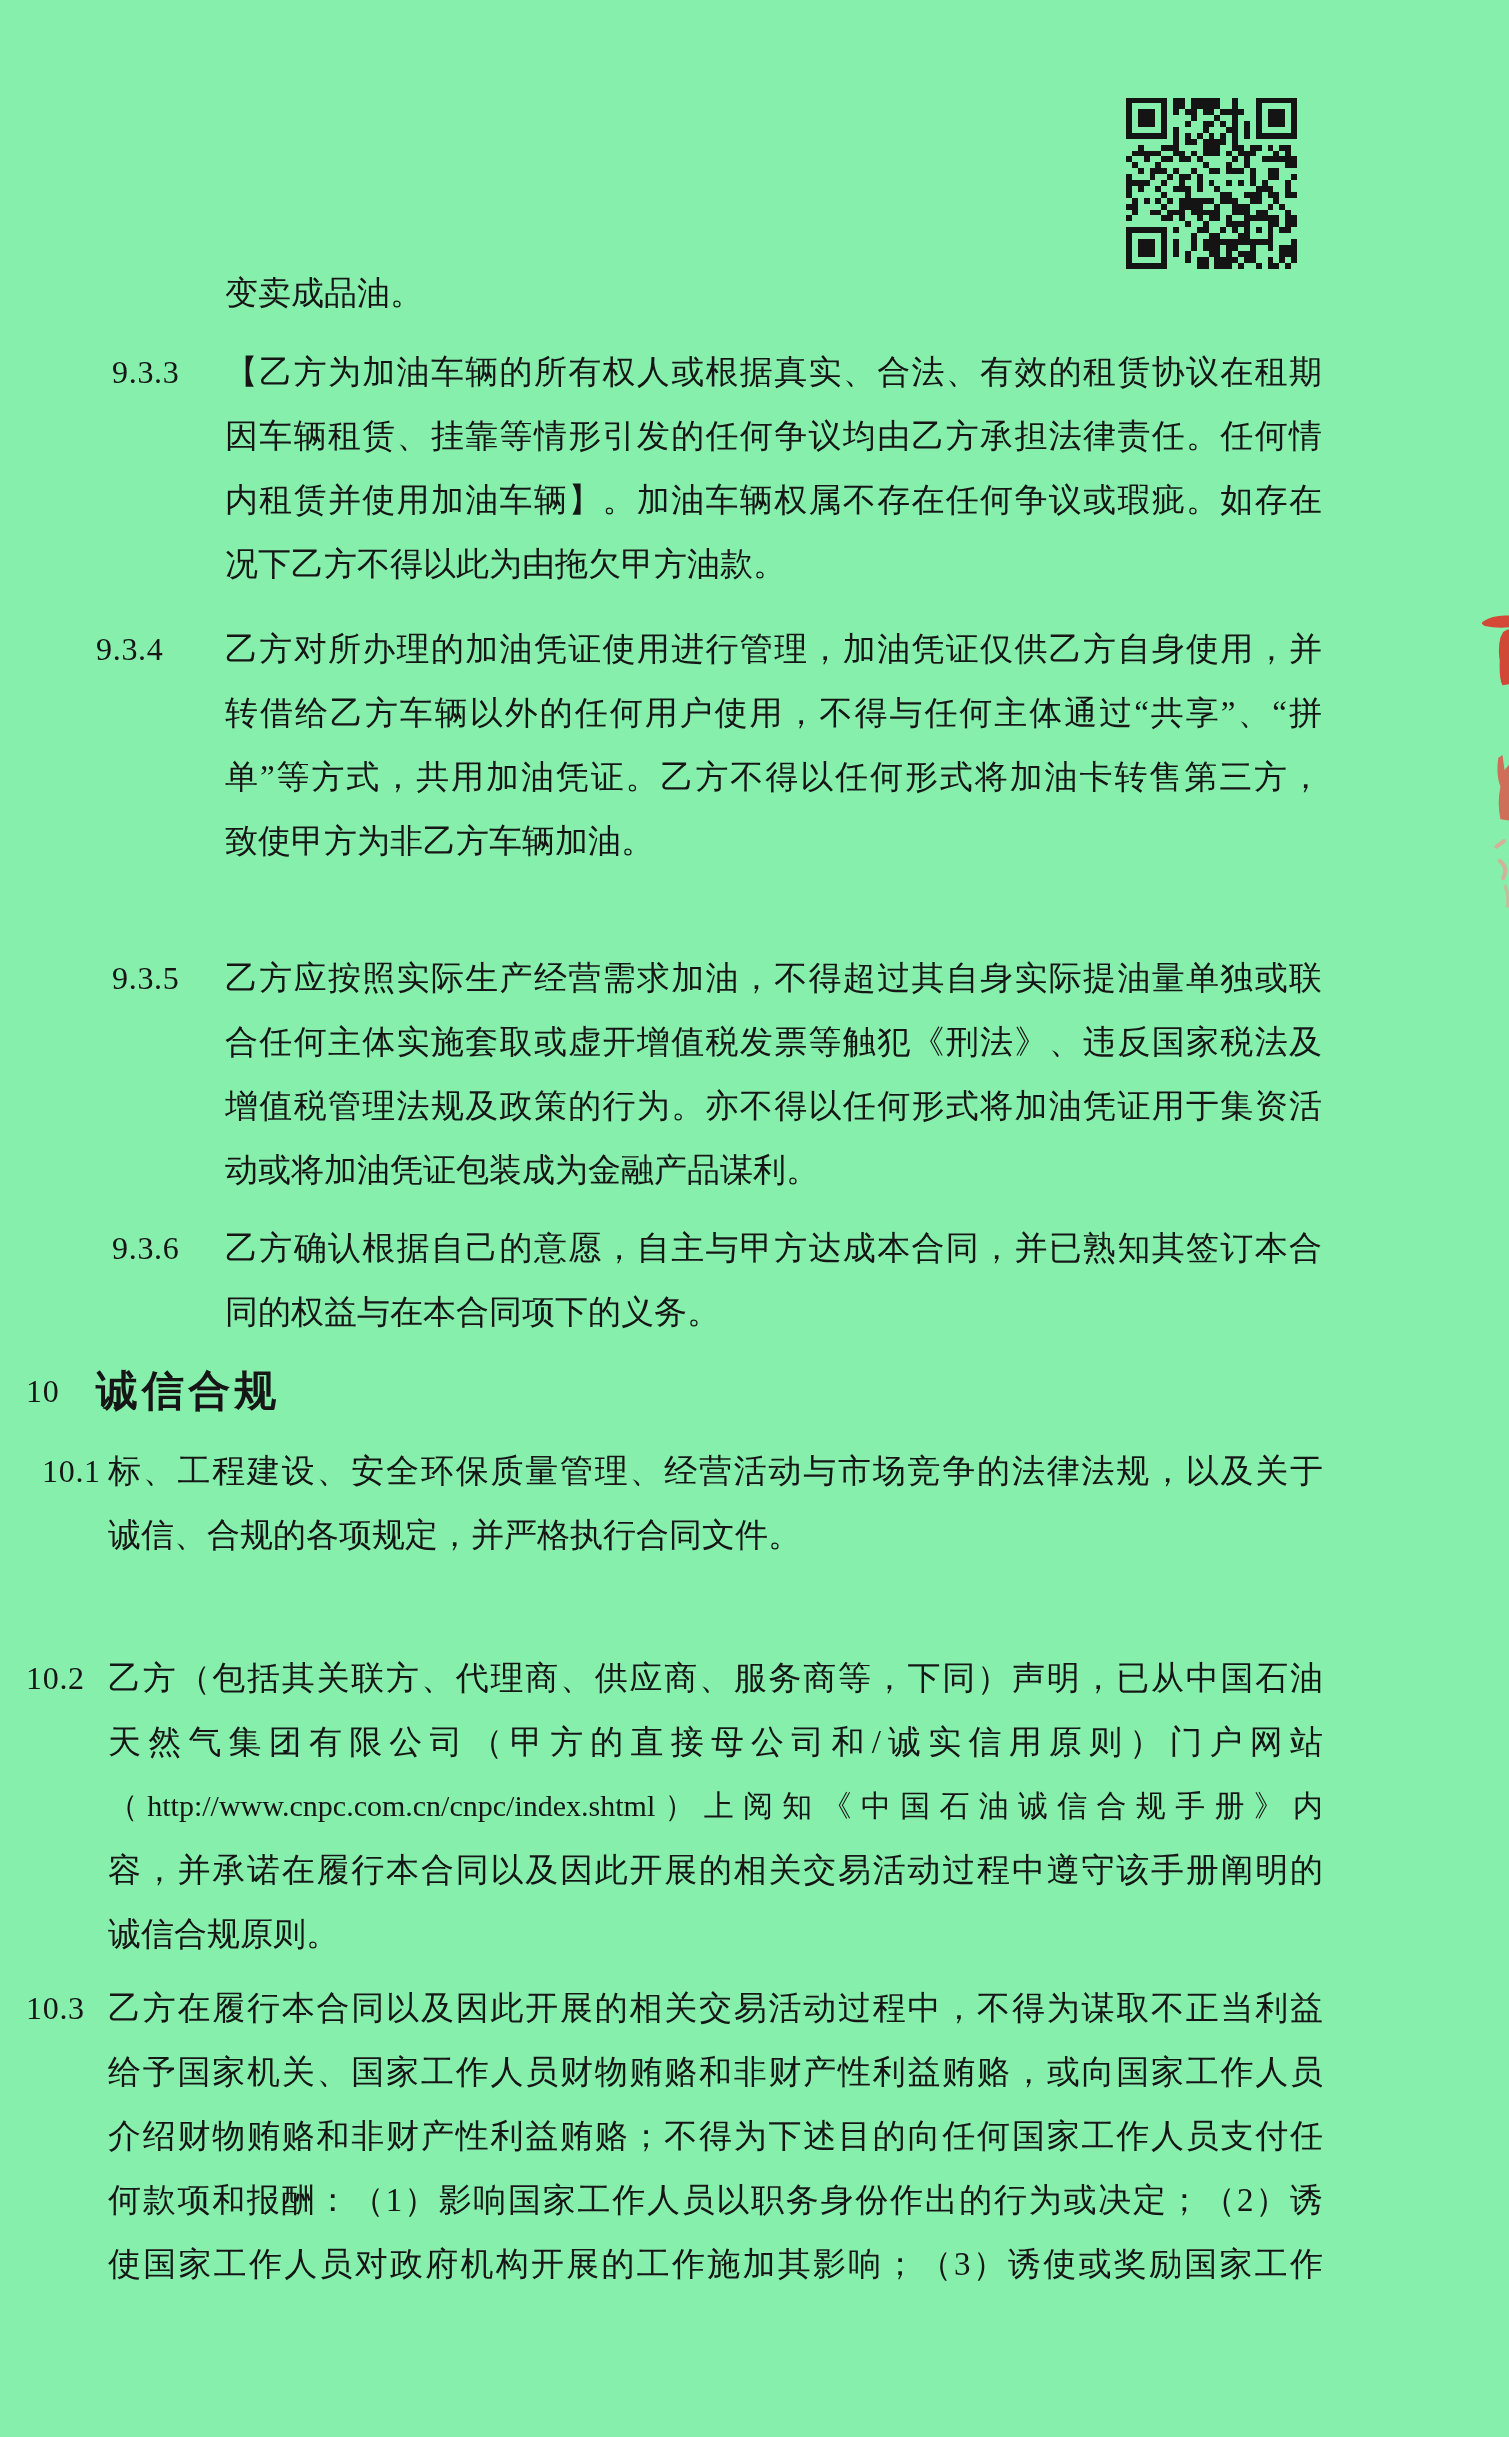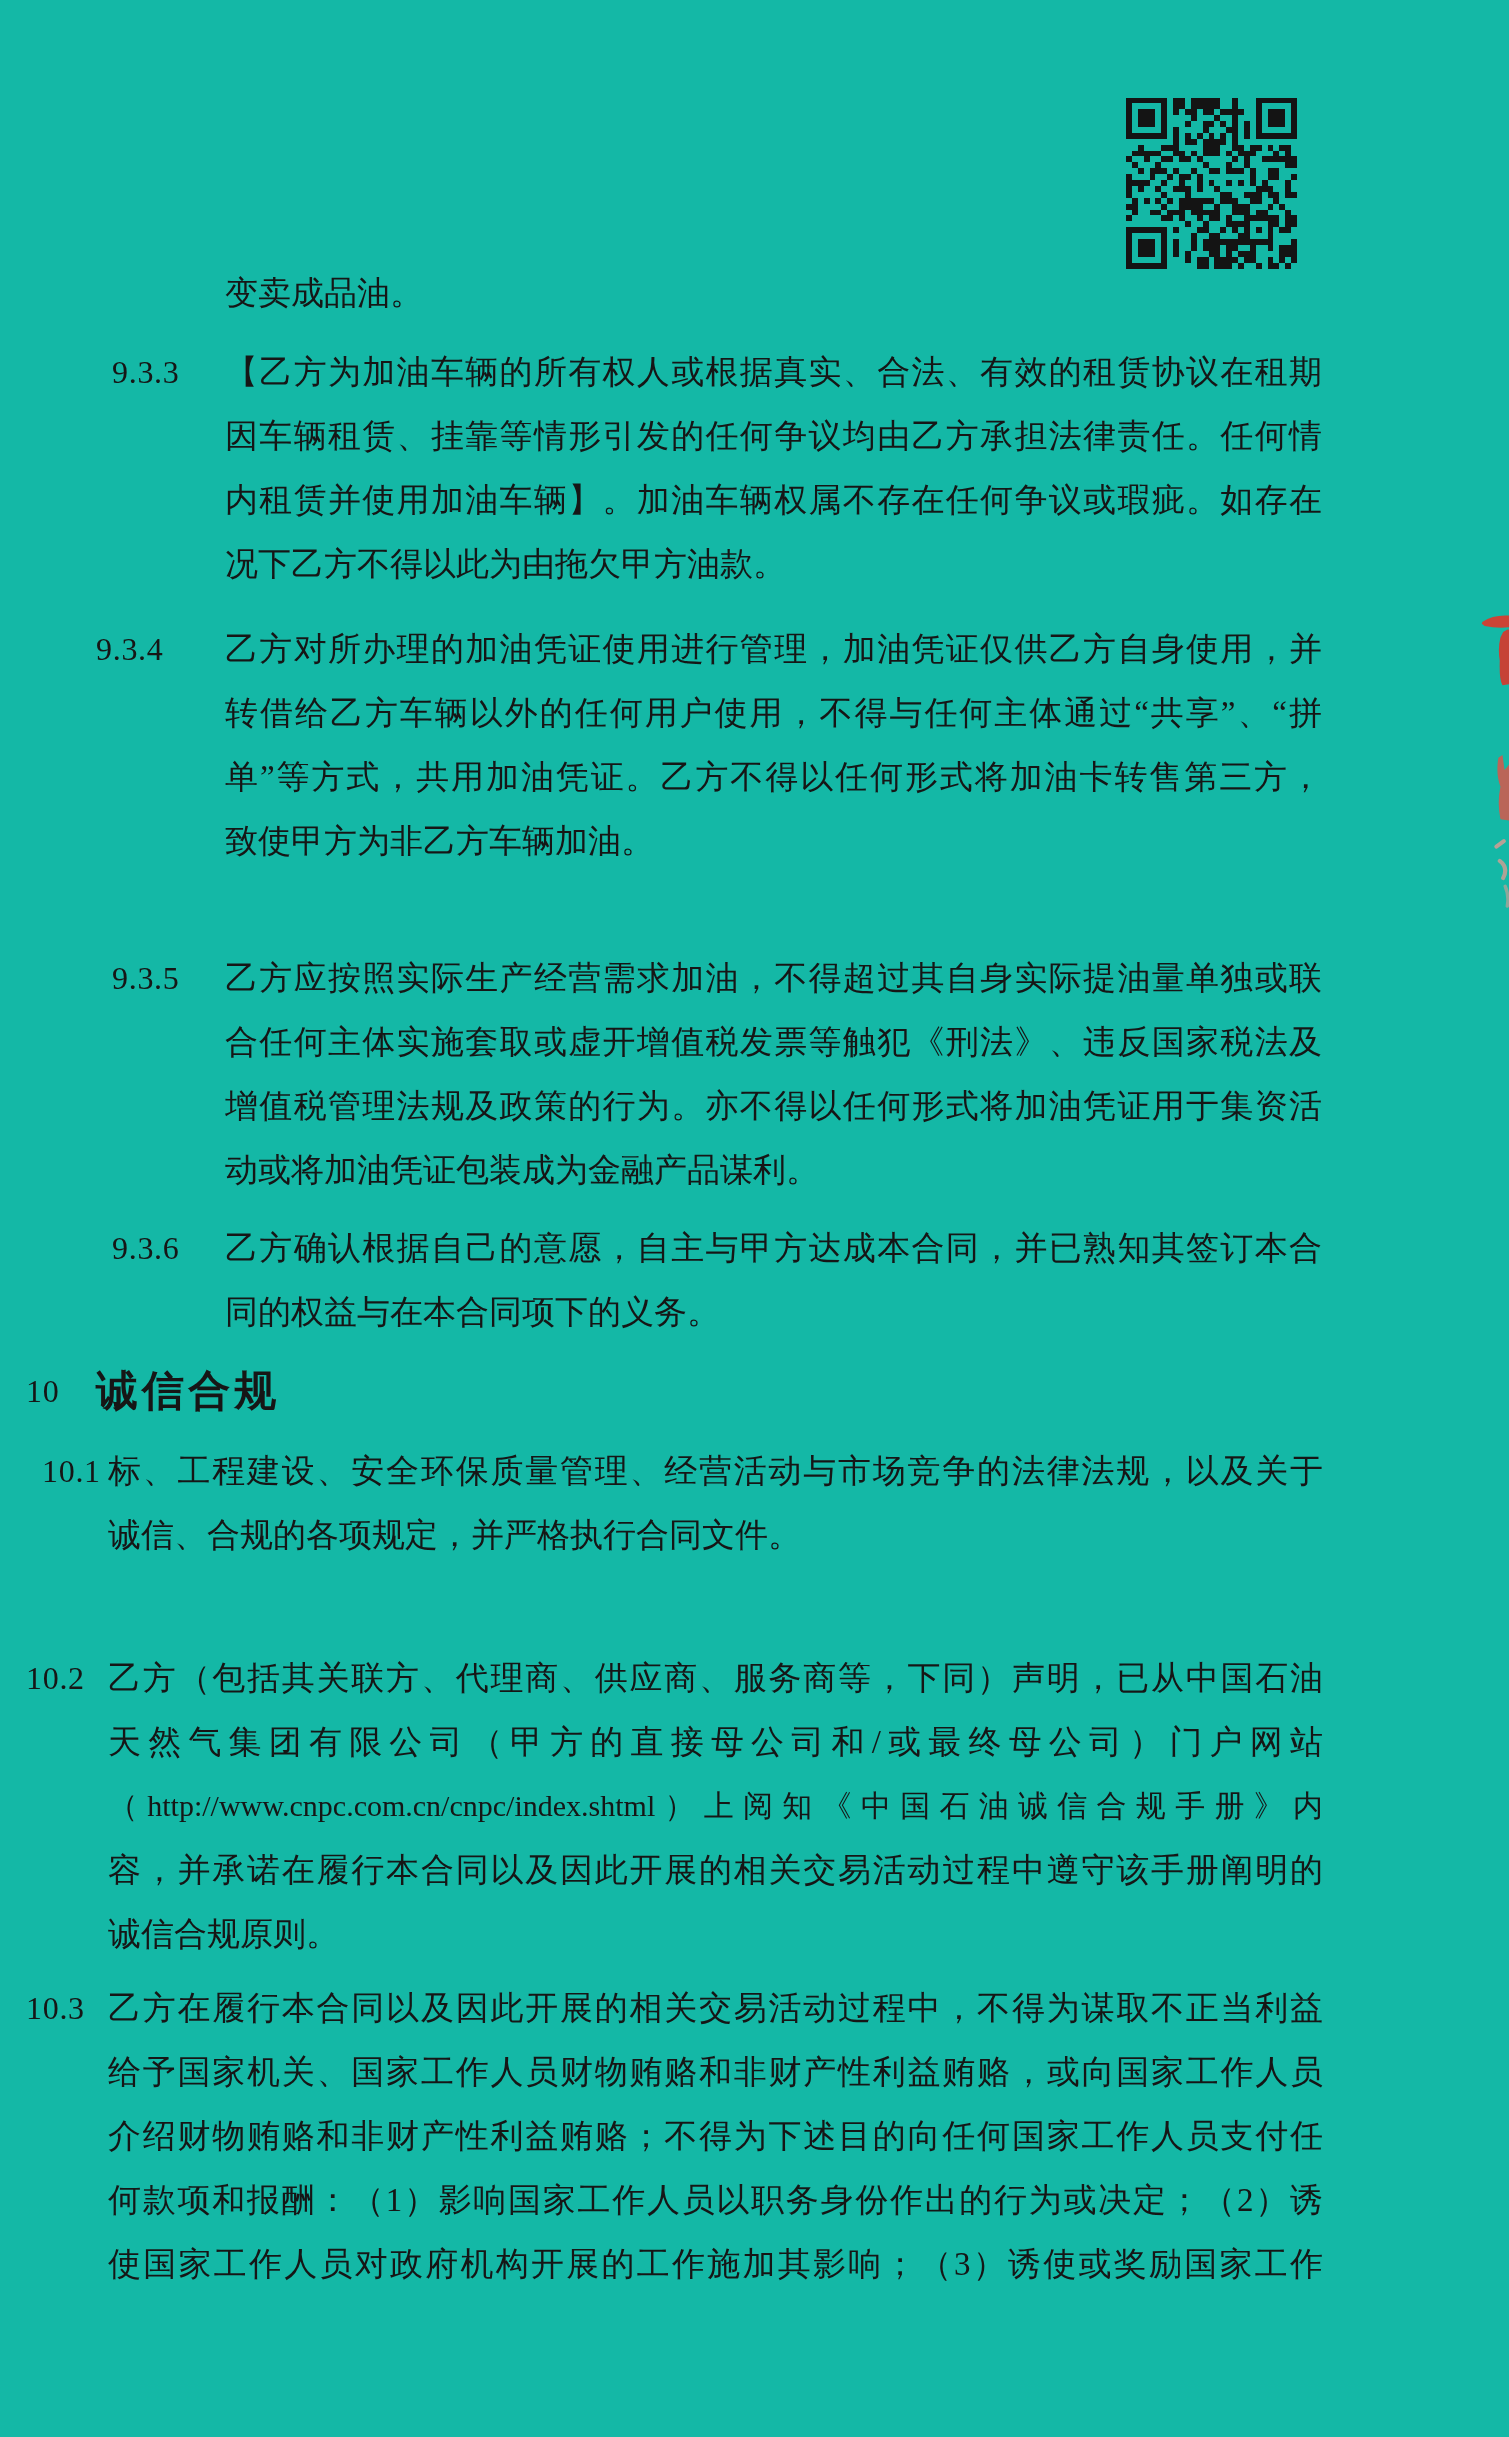--- a/index.html
+++ b/index.html
@@ -1,21 +1,21 @@
 <!DOCTYPE html>
 <html style="font-size:11px"><head>
 <meta charset="utf-8">
 <style>
   * { margin: 0; padding: 0; box-sizing: border-box; }
   html, body { background: #ffffff; }
   .page {
     position: relative;
     width: 1510px;
     height: 2438px;
-    background: #14b8a6;
+    background: #86efac;
     overflow: hidden;
     font-family: "Liberation Serif", serif;
     color: #161616;
   }
   .qr {
     position: absolute;
     left: 1126px;
     top: 97px;
     width: 171px;
     height: 172px;
@@ -125,21 +125,21 @@
         <div class="num" style="left: 26px; margin-left: 16px;">10.1</div>
         <div class="body" style="left: 108px; width: 1215px;">
           <div class="line">标、工程建设、安全环保质量管理、经营活动与市场竞争的法律法规，以及关于</div>
           <div class="line last">诚信、合规的各项规定，并严格执行合同文件。</div>
         </div>
       </div>
       <div class="clause" style="top: 1646px;">
         <div class="num" style="left: 26px;">10.2</div>
         <div class="body" style="left: 108px; width: 1215px;">
           <div class="line">乙方（包括其关联方、代理商、供应商、服务商等，下同）声明，已从中国石油</div>
-          <div class="line">天然气集团有限公司（甲方的直接母公司和/或最终母公司）门户网站</div>
+          <div class="line">天然气集团有限公司（甲方的直接母公司和/诚实信用原则）门户网站</div>
           <div class="line has-url">（http://www.cnpc.com.cn/cnpc/index.shtml）上阅知《中国石油诚信合规手册》内</div>
           <div class="line">容，并承诺在履行本合同以及因此开展的相关交易活动过程中遵守该手册阐明的</div>
           <div class="line last">诚信合规原则。</div>
         </div>
       </div>
       <div class="clause" style="top: 1976px;">
         <div class="num" style="left: 26px;">10.3</div>
         <div class="body" style="left: 108px; width: 1215px;">
           <div class="line">乙方在履行本合同以及因此开展的相关交易活动过程中，不得为谋取不正当利益</div>
           <div class="line">给予国家机关、国家工作人员财物贿赂和非财产性利益贿赂，或向国家工作人员</div>

